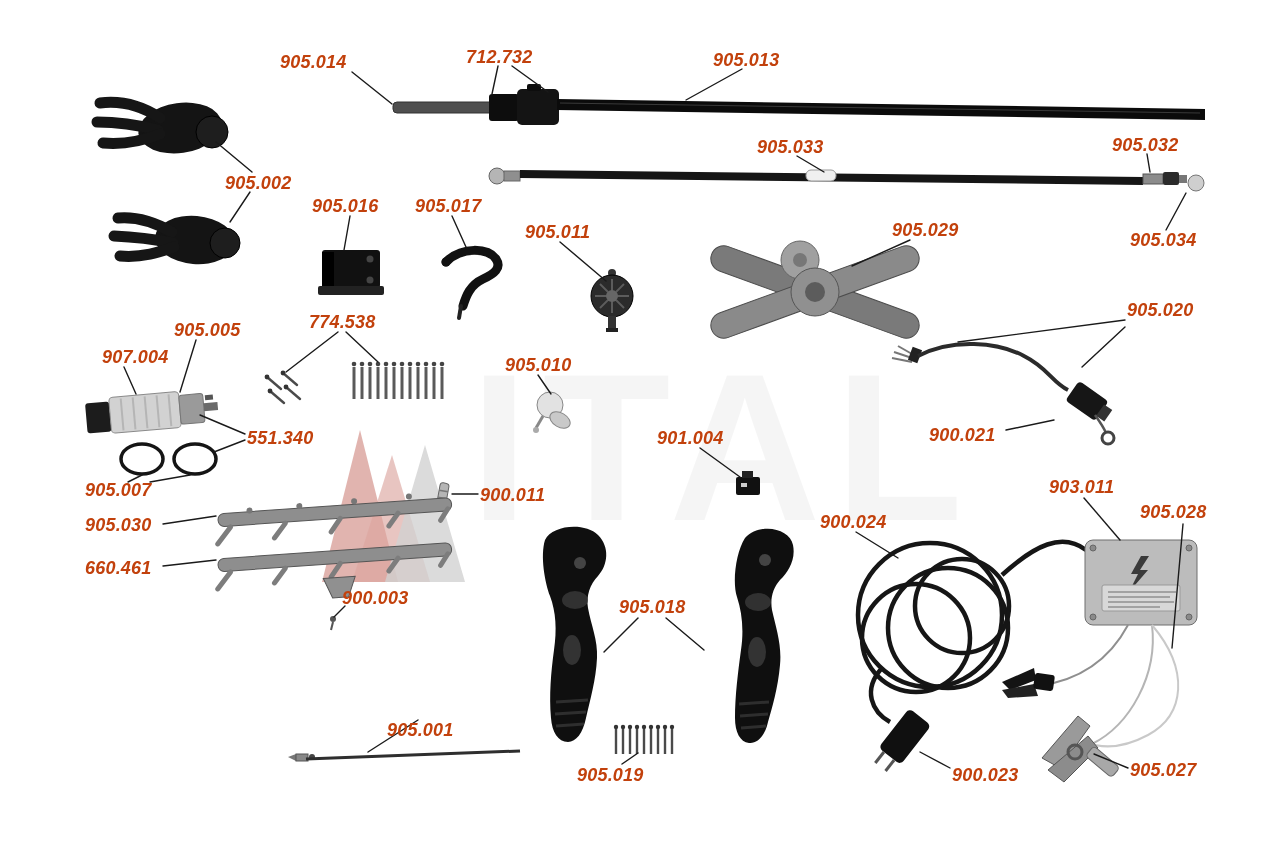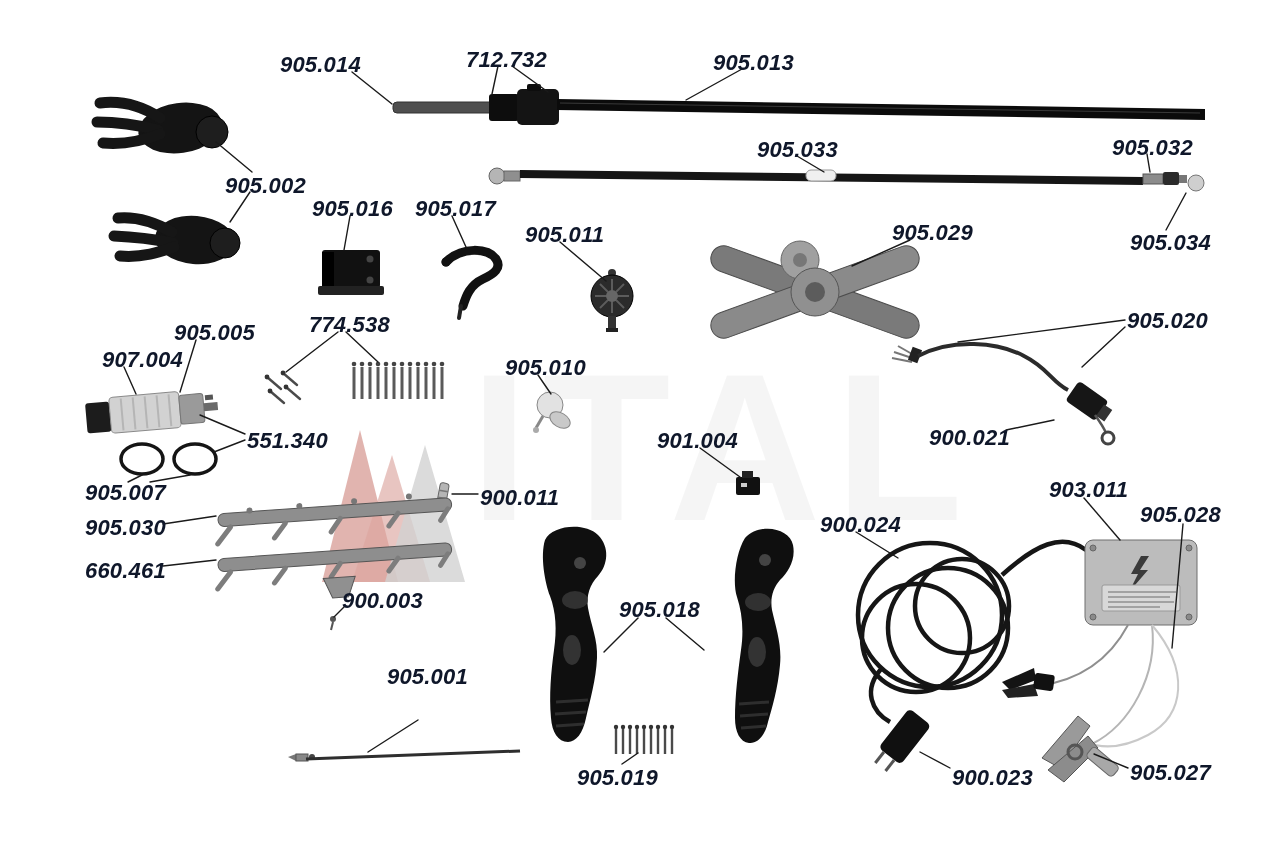--- a/index.html
+++ b/index.html
@@ -1,20 +1,20 @@
 <!DOCTYPE html>
 <html><head>
 <meta charset="utf-8">
 <style>
   html,body{margin:0;padding:0;background:#fff;}
   #stage{position:relative;width:1280px;height:841px;background:#ffffff;overflow:hidden;
          font-family:"Liberation Sans",sans-serif;}
   #stage svg{position:absolute;left:0;top:0;}
-  .lbl{position:absolute;font-style:italic;font-weight:bold;font-size:22px;
-       color:#0f172a;white-space:nowrap;letter-spacing:.2px;}
+  .lbl{position:absolute;font-style:italic;font-weight:bold;font-size:18px;
+       color:#c2410c;white-space:nowrap;letter-spacing:.2px;}
   .ld{stroke:#1a1a1a;stroke-width:1.4;stroke-linecap:round;}
   .wm-text{font-family:"Liberation Sans",sans-serif;font-weight:bold;letter-spacing:14px;
            fill:#000;fill-opacity:.085;}
 </style>
 </head>
 <body>
 
 <div id="stage">
 
   <svg width="1280" height="841" viewBox="0 0 1280 841">
@@ -392,31 +392,31 @@
   <div class="lbl" style="left:225px;top:173px">905.002</div>
   <div class="lbl" style="left:312px;top:196px">905.016</div>
   <div class="lbl" style="left:415px;top:196px">905.017</div>
   <div class="lbl" style="left:525px;top:222px">905.011</div>
   <div class="lbl" style="left:892px;top:220px">905.029</div>
   <div class="lbl" style="left:1130px;top:230px">905.034</div>
   <div class="lbl" style="left:174px;top:320px">905.005</div>
   <div class="lbl" style="left:309px;top:312px">774.538</div>
   <div class="lbl" style="left:102px;top:347px">907.004</div>
   <div class="lbl" style="left:505px;top:355px">905.010</div>
-  <div class="lbl" style="left:1127px;top:308px">905.020</div>
+  <div class="lbl" style="left:1127px;top:300px">905.020</div>
   <div class="lbl" style="left:247px;top:428px">551.340</div>
   <div class="lbl" style="left:657px;top:428px">901.004</div>
   <div class="lbl" style="left:929px;top:425px">900.021</div>
   <div class="lbl" style="left:85px;top:480px">905.007</div>
   <div class="lbl" style="left:480px;top:485px">900.011</div>
   <div class="lbl" style="left:1049px;top:477px">903.011</div>
   <div class="lbl" style="left:1140px;top:502px">905.028</div>
   <div class="lbl" style="left:85px;top:515px">905.030</div>
   <div class="lbl" style="left:820px;top:512px">900.024</div>
   <div class="lbl" style="left:85px;top:558px">660.461</div>
   <div class="lbl" style="left:342px;top:588px">900.003</div>
   <div class="lbl" style="left:619px;top:597px">905.018</div>
-  <div class="lbl" style="left:387px;top:664px">905.001</div>
+  <div class="lbl" style="left:387px;top:720px">905.001</div>
   <div class="lbl" style="left:577px;top:765px">905.019</div>
   <div class="lbl" style="left:952px;top:765px">900.023</div>
   <div class="lbl" style="left:1130px;top:760px">905.027</div>
 
 </div>
 
 </body></html>

